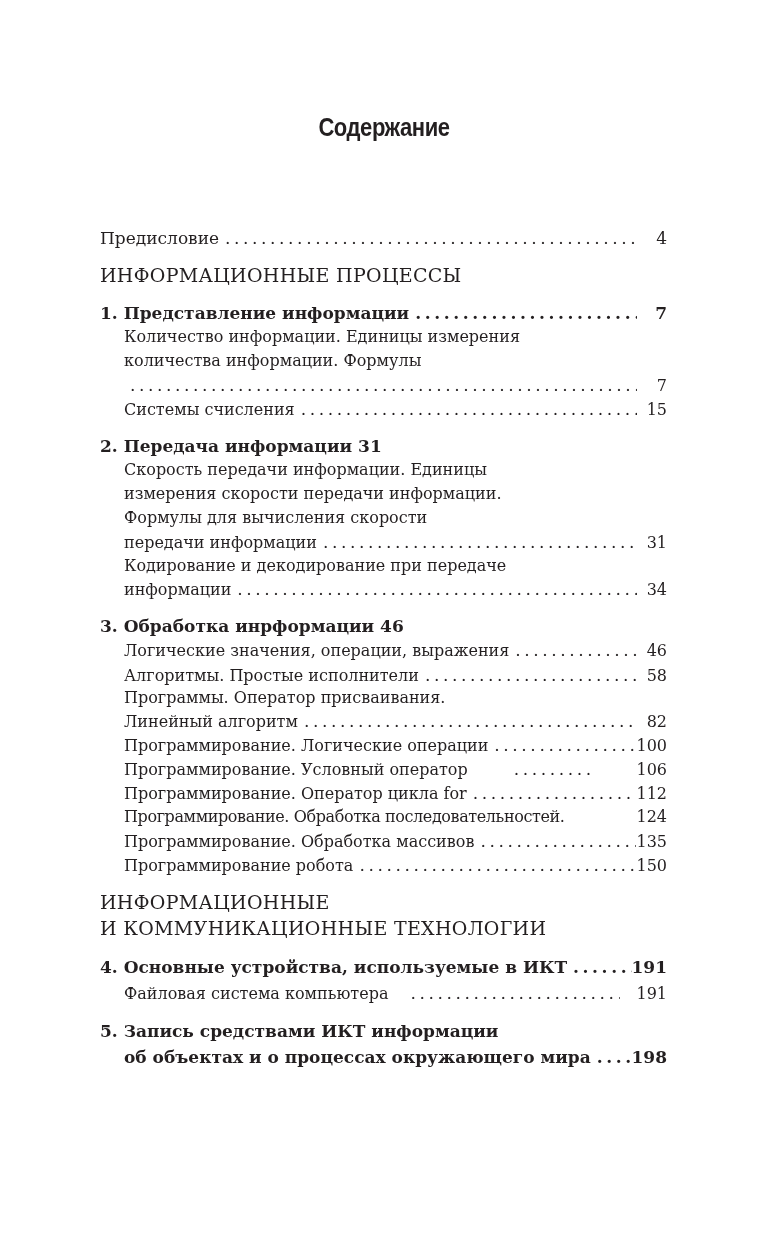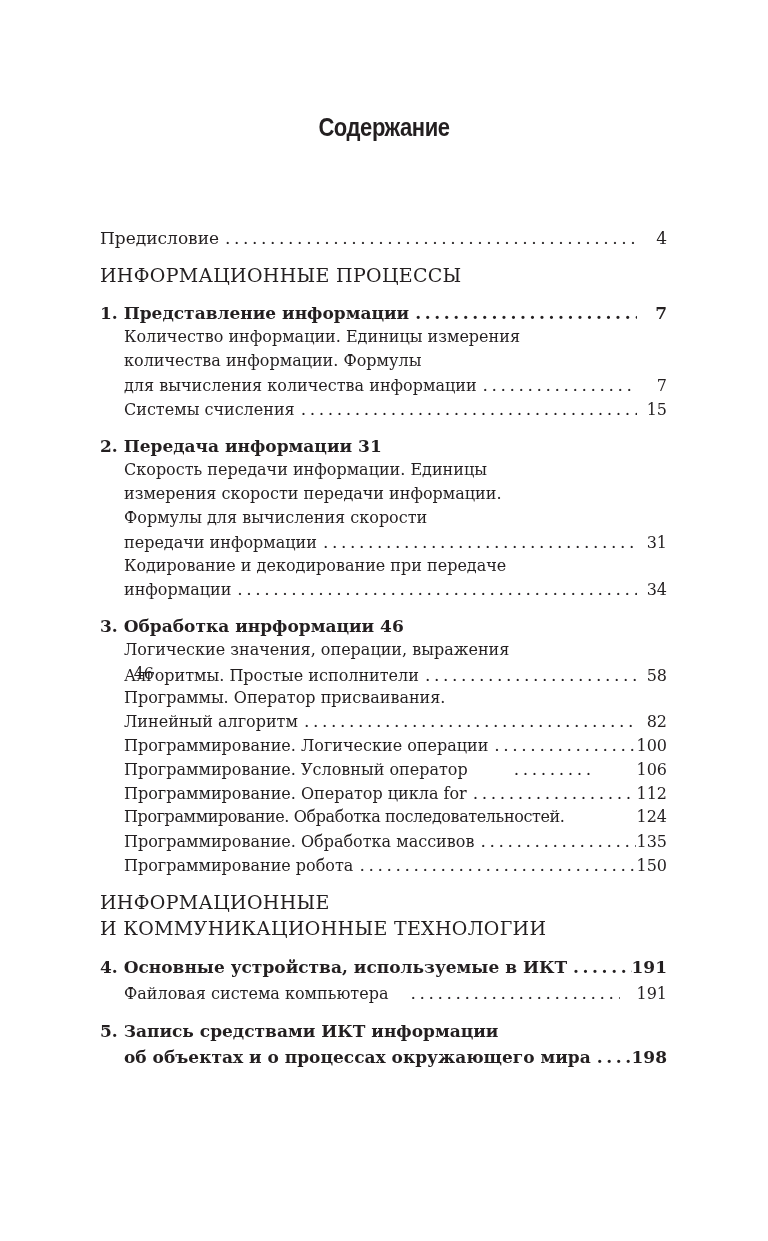--- a/index.html
+++ b/index.html
@@ -93,21 +93,20 @@
     <span class="dots">....................................................................</span>
     <span class="pg">7</span>
   </div>
   <div class="row indent" style="top:325px;">
     <span class="txt sz">Количество информации. Единицы измерения</span>
   </div>
   <div class="row indent" style="top:349px;">
     <span class="txt sz">количества информации. Формулы</span>
   </div>
   <div class="row indent" style="top:373px;">
-    <span class="txt sz">для вычисления количества информации</span>
     <span class="dots">....................................................................</span>
     <span class="pg sz">7</span>
   </div>
   <div class="row indent" style="top:397px;">
     <span class="txt sz">Системы счисления</span>
     <span class="dots">....................................................................</span>
     <span class="pg sz">15</span>
   </div>
 
   <div class="row bold" style="top:434px;">
@@ -132,21 +131,21 @@
   </div>
   <div class="row indent" style="top:577px;">
     <span class="txt sz">информации</span>
     <span class="dots">....................................................................</span>
     <span class="pg sz">34</span>
   </div>
 
   <div class="row bold" style="top:614px;">
     <span class="txt">3. Обработка инрформации 46</span>
   </div>
-  <div class="row indent" style="top:638px;flex-direction:column;">
+  <div class="row indent" style="top:638px;">
     <span class="txt sz">Логические значения, операции, выражения</span>
     <span class="dots">....................................................................</span>
     <span class="pg sz">46</span>
   </div>
   <div class="row indent" style="top:663px;">
     <span class="txt sz">Алгоритмы. Простые исполнители</span>
     <span class="dots">....................................................................</span>
     <span class="pg sz">58</span>
   </div>
   <div class="row indent" style="top:686px;">

